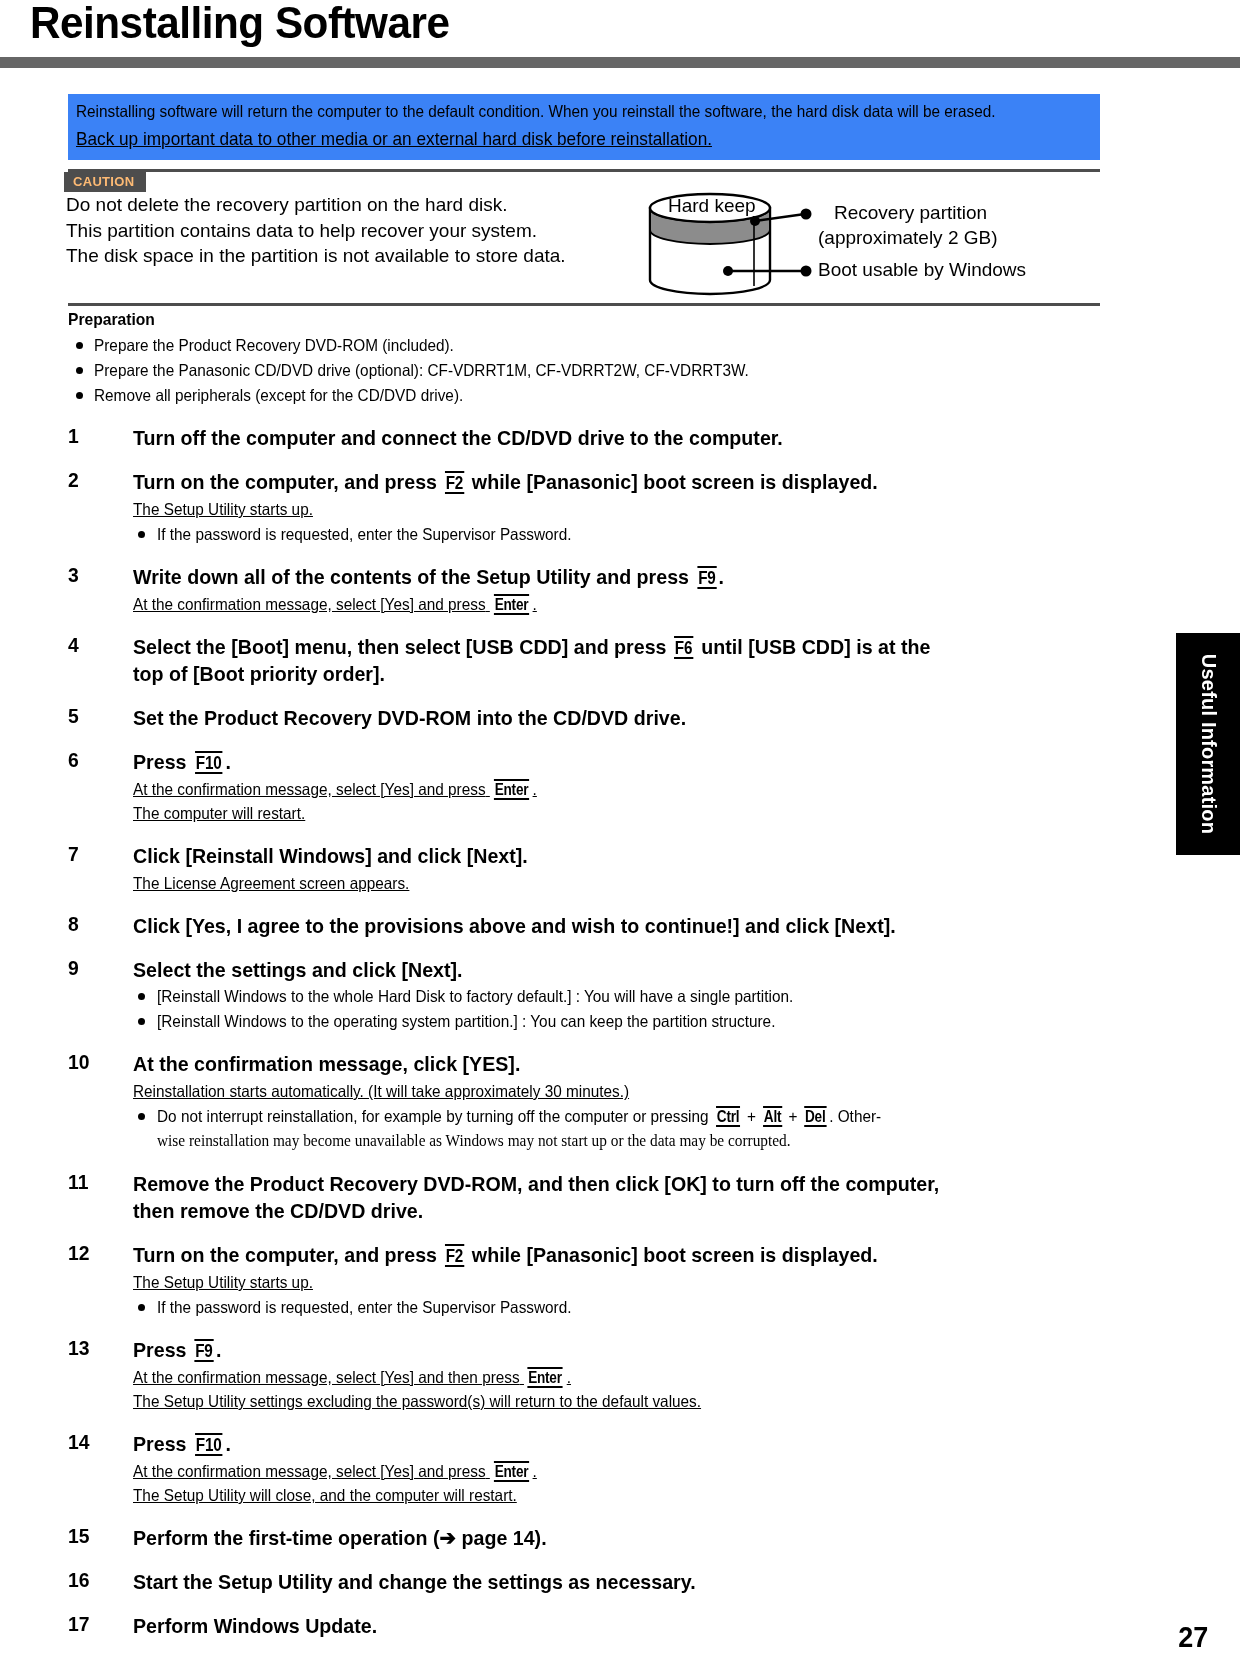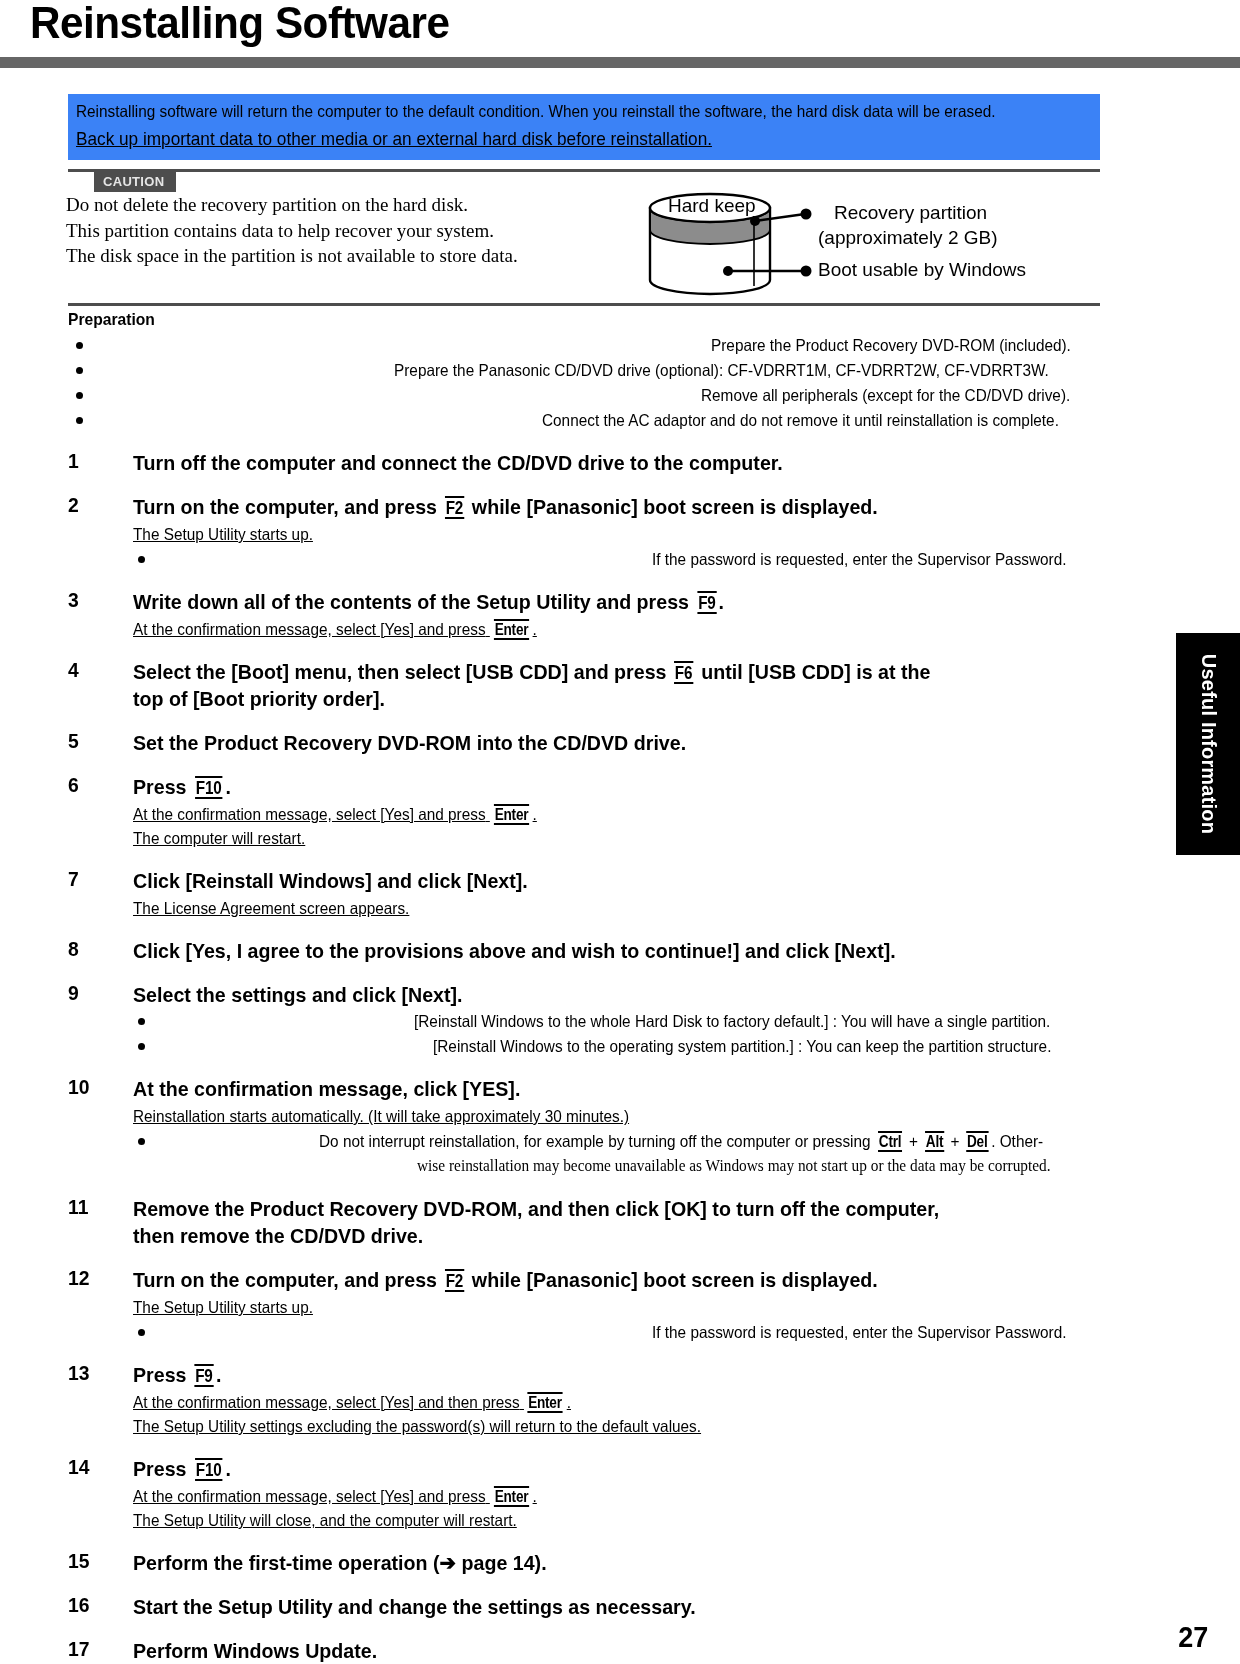--- a/index.html
+++ b/index.html
@@ -64,37 +64,36 @@
   .caution-rule {
     position: absolute;
     left: 68px;
     top: 169px;
     width: 1032px;
     height: 3px;
     background: #4d4d4d;
   }
   .caution-tag {
     position: absolute;
-    left: 94px;
+    left: 64px;
     top: 172px;
     background: #4d4d4d;
-    color: #e5e5e5;
+    color: #fdba74;
     font-size: 13px;
     font-weight: bold;
     letter-spacing: 0.3px;
     padding: 2px 12px 3px 9px;
   }
   .caution-text {
     position: absolute;
     left: 66px;
     top: 192px;
     width: 560px;
     font-size: 19px;
     line-height: 25.5px;
-    font-family: Liberation Serif, serif;
   }
   .caution-text div { white-space: nowrap; }
 
   
   .hd-diagram {
     position: absolute;
     left: 630px;
     top: 186px;
     width: 470px;
     height: 112px;
@@ -135,21 +134,20 @@
     list-style: none;
     margin: 0;
     padding: 0;
   }
   ul.bullets > li {
     position: relative;
     padding-left: 26px;
     font-size: 16.5px;
     line-height: 24px;
     margin-bottom: 1px;
-    text-align: right;
   }
   ul.bullets > li .bdot {
     position: absolute;
     left: 8px;
     top: 9px;
     width: 7px;
     height: 7px;
     border-radius: 50%;
     background: #000;
   }
@@ -300,21 +298,20 @@
 
 <div class="prep-rule"></div>
 
 <div class="content">
 
   <div class="prep-head">Preparation</div>
   <ul class="bullets prep-list">
     <li><span class="bdot"></span><span class="btxt">Prepare the Product Recovery DVD-ROM (included).</span></li>
     <li><span class="bdot"></span><span class="btxt">Prepare the Panasonic CD/DVD drive (optional): CF-VDRRT1M, CF-VDRRT2W, CF-VDRRT3W.</span></li>
     <li><span class="bdot"></span><span class="btxt">Remove all peripherals (except for the CD/DVD drive).</span></li>
-    <li><span class="bdot"></span><span class="btxt">Connect the AC adaptor and do not remove it until reinstallation is complete.</span></li>
   </ul>
 
   <div class="step">
     <div class="step-num">1</div>
     <div class="step-title">
         <span class="tline">Turn off the computer and connect the CD/DVD drive to the computer.</span>
       </div>
   </div>
 
   <div class="step">

